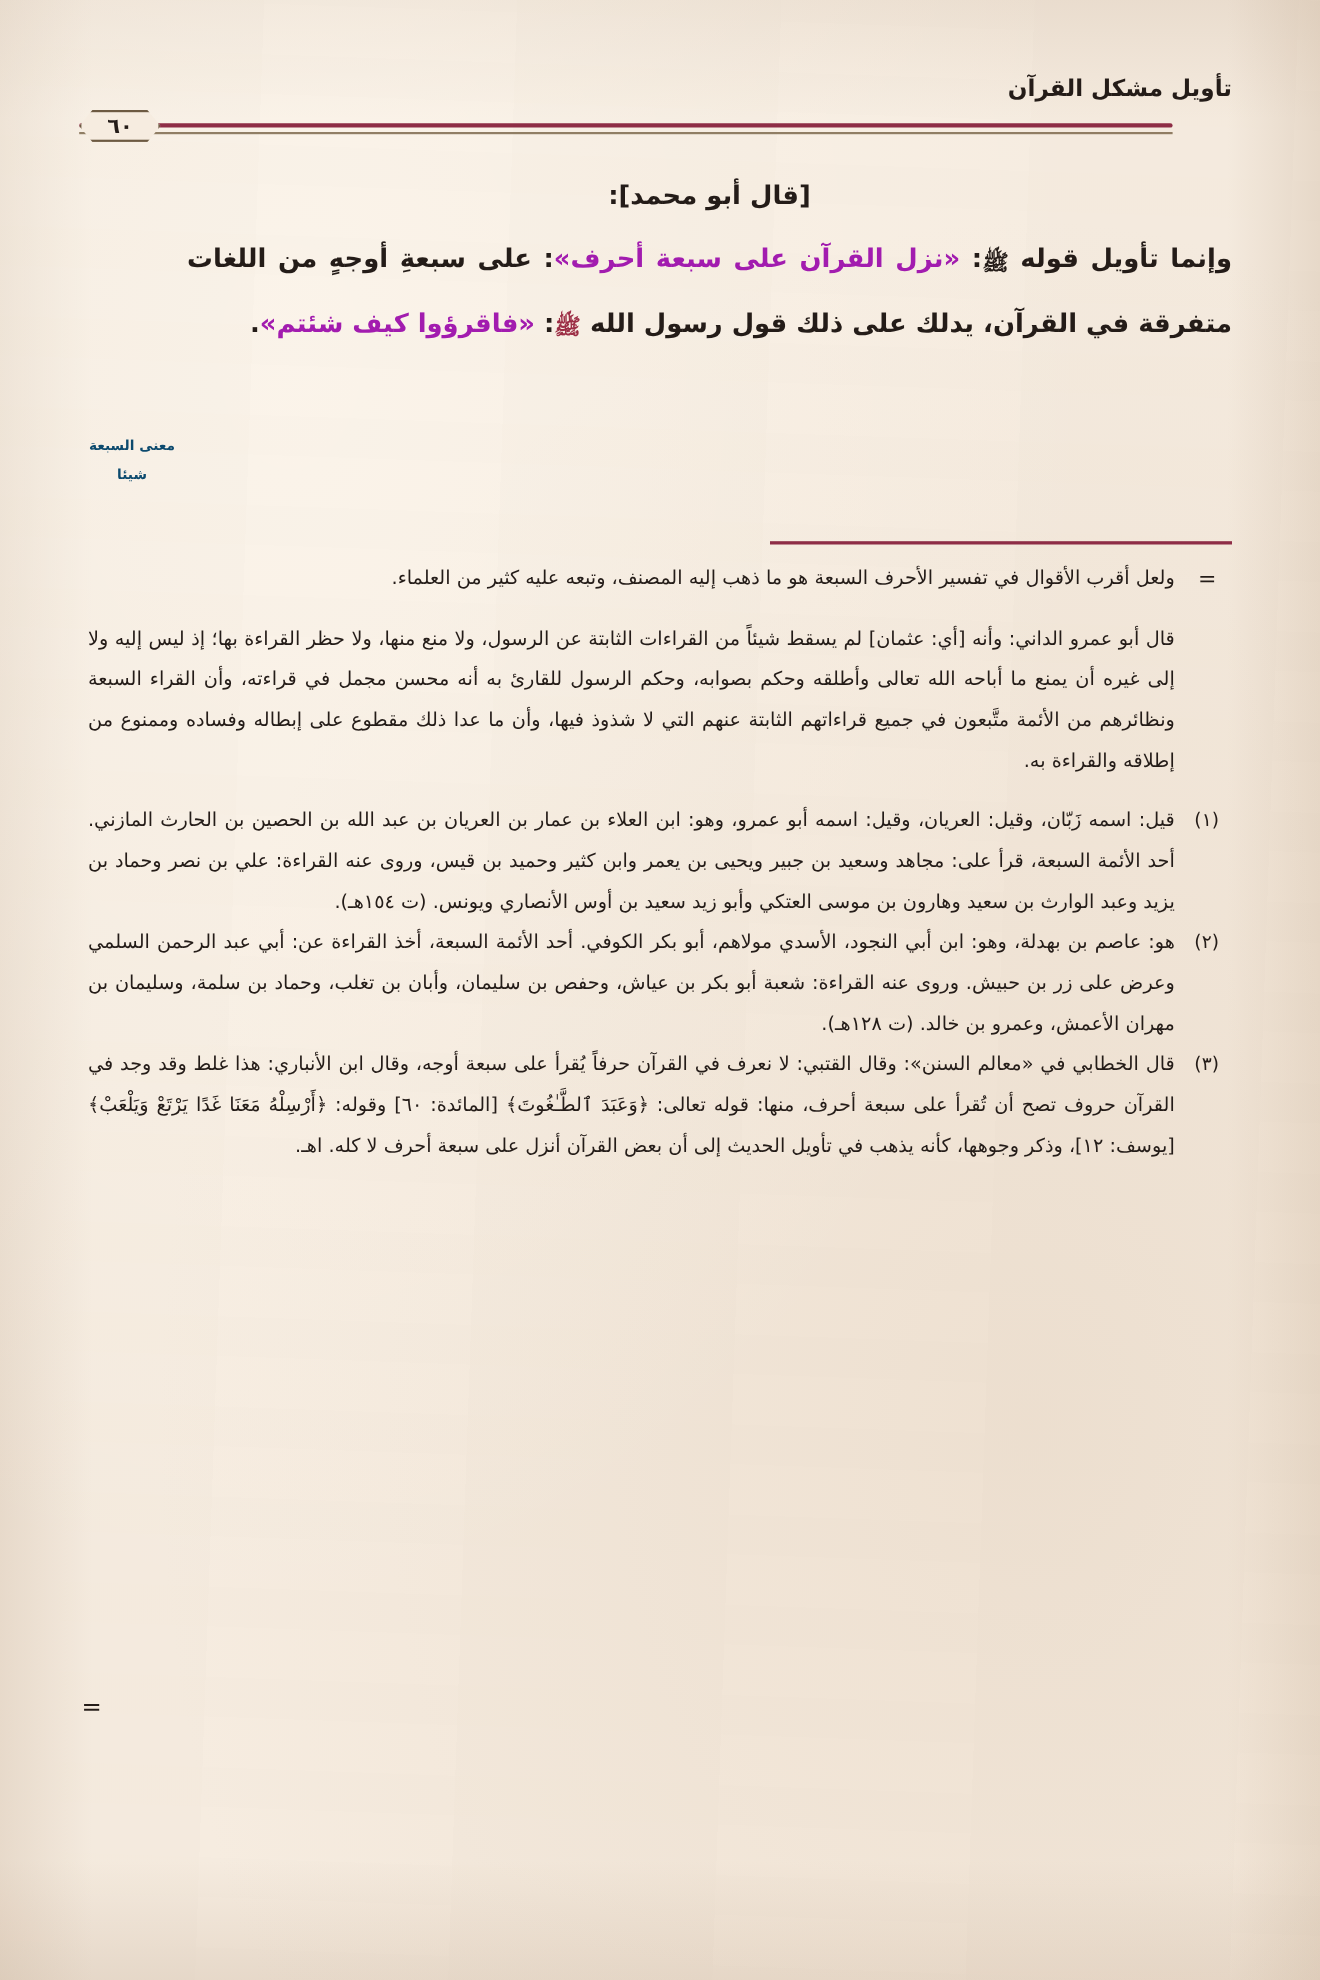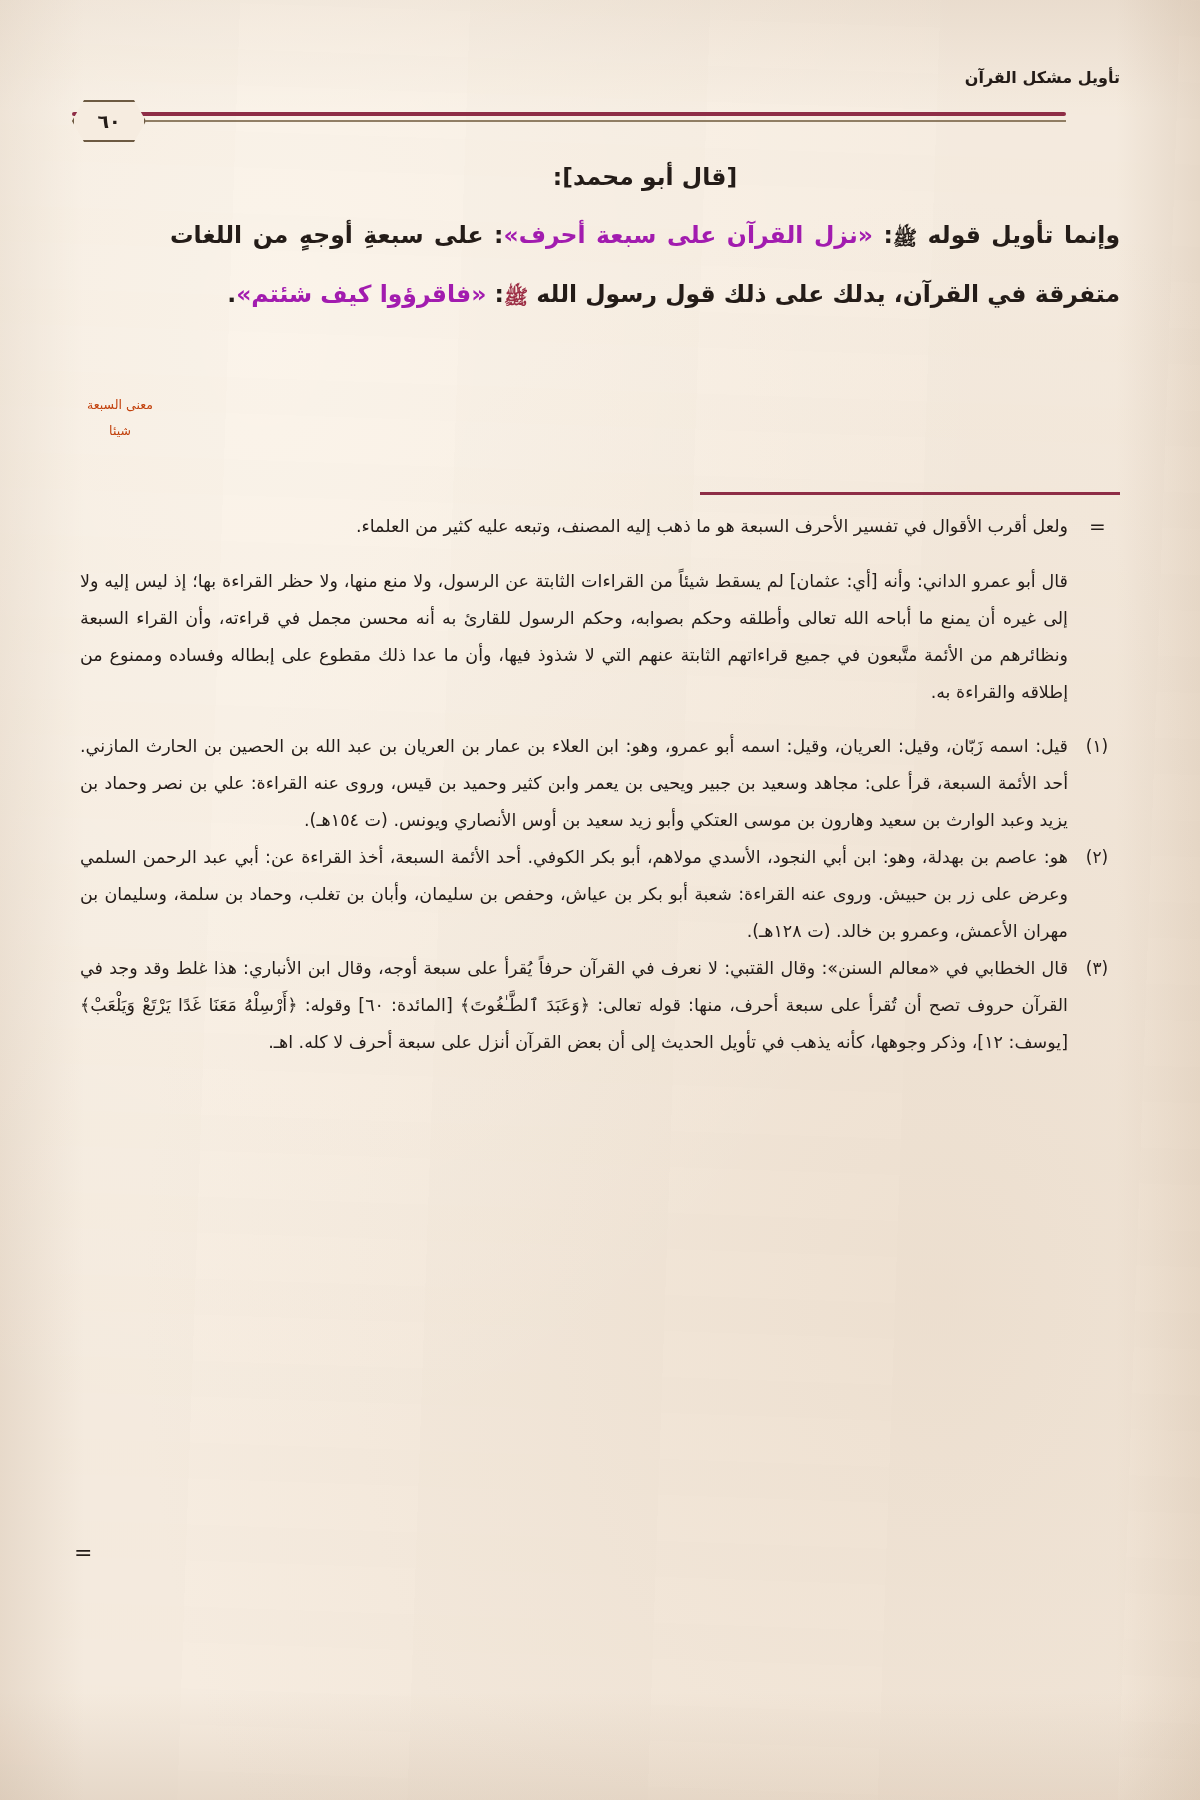--- a/index.html
+++ b/index.html
@@ -27,38 +27,38 @@
       repeating-linear-gradient(92deg, rgba(90,60,40,.10) 0px, rgba(90,60,40,.10) 240px, rgba(0,0,0,0) 240px, rgba(0,0,0,0) 470px),
       repeating-linear-gradient(2deg, rgba(70,45,30,.08) 0px, rgba(70,45,30,.08) 36px, rgba(0,0,0,0) 36px, rgba(0,0,0,0) 82px);
     filter:blur(.6px);
   }
 
   .page{position:absolute;inset:0;}
 
   
   .running-head{
     position:absolute;top:68px;right:80px;
-    font-size:16px;font-weight:bold;letter-spacing:0;
+    font-size:21px;font-weight:bold;letter-spacing:0;
     color:#241c18;
     font-family:"DejaVu Sans","Liberation Sans",sans-serif;
   }
   .rule-wrap{
     position:absolute;top:106px;left:72px;right:72px;height:26px;
   }
   .rule-thick{
     position:absolute;top:6px;left:0;right:62px;height:4px;
     background:#8e2d46;border-radius:2px;
   }
   .rule-thin{
     position:absolute;top:14px;left:0;right:62px;height:2px;
     background:#7e6a4e;opacity:.85;
   }
   .page-badge{
     position:absolute;top:-6px;left:0;
-    width:74px;height:42px;
+    width:74px;height:29px;
     display:flex;align-items:center;justify-content:center;
     color:#241c18;font-size:19px;font-weight:bold;
     background:#f6ece0;
     border:2px solid #6d5a42;
     clip-path:polygon(12px 0,62px 0,74px 50%,62px 100%,12px 100%,0 50%);
     box-sizing:border-box;
   }
   .badge-inner{
     position:absolute;inset:0;display:flex;align-items:center;justify-content:center;
   }
@@ -86,22 +86,22 @@
     letter-spacing:-1px;
   }
 
   .bracket-head{
     font-weight:bold;
   }
 
   
   .margin-note{
     position:absolute;top:392px;left:72px;width:96px;
-    color:#c2410c;font-size:12.5px;line-height:26px;
-    text-align:center;font-weight:normal;
+    color:#0c4a6e;font-size:12.5px;line-height:26px;
+    text-align:center;font-weight:bold;
   }
 
   
   .fn-rule{
     position:absolute;top:492px;right:80px;width:420px;height:3px;
     background:#8e2d46;
   }
 
   
   .footnotes{

